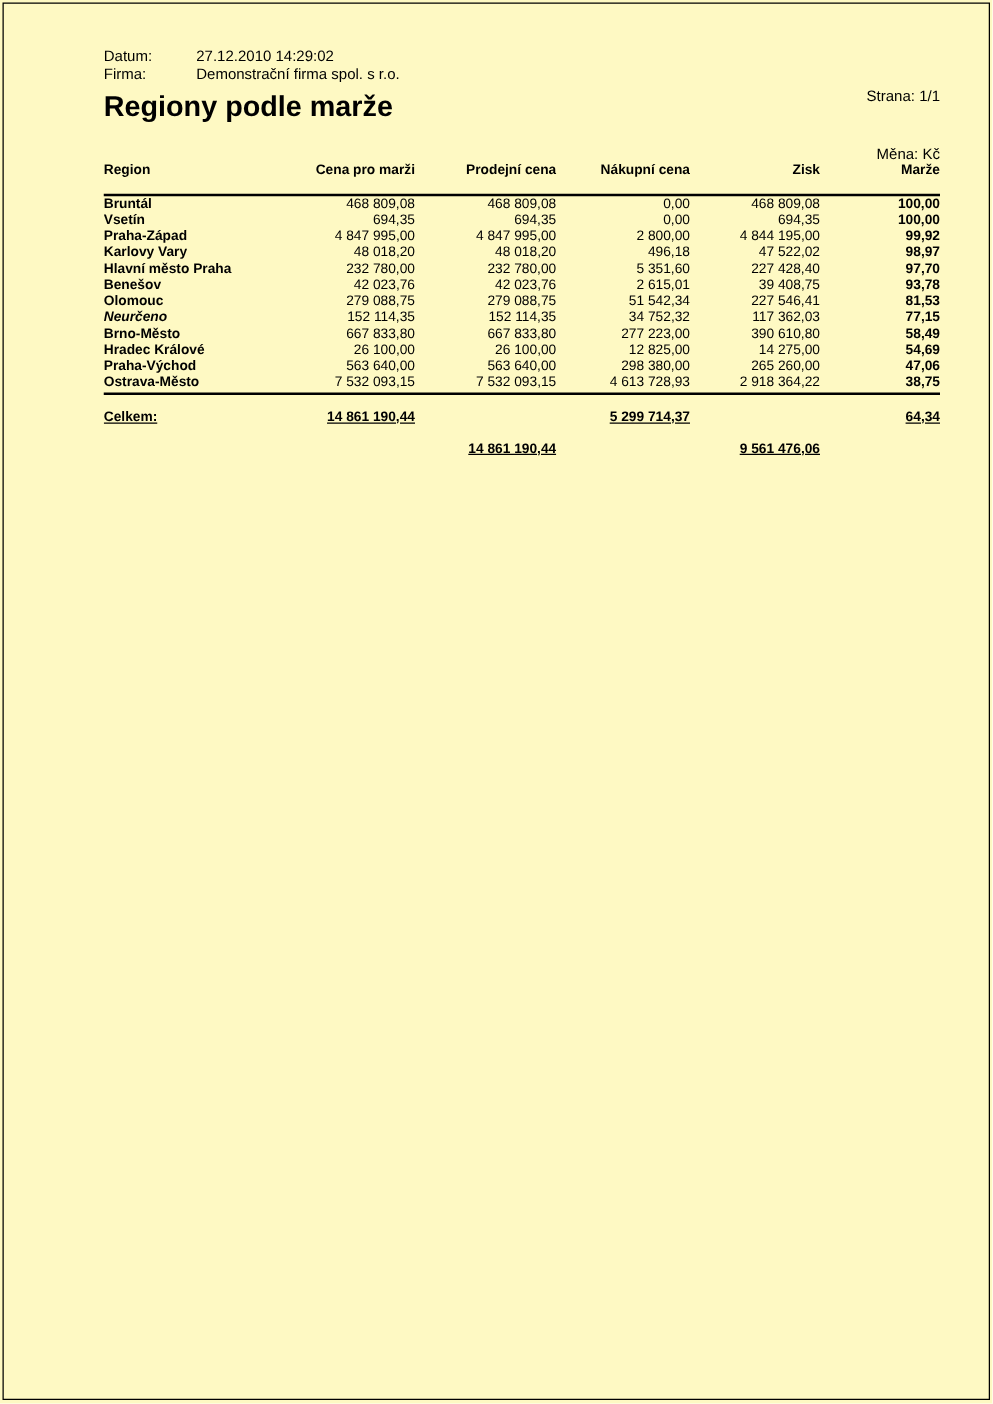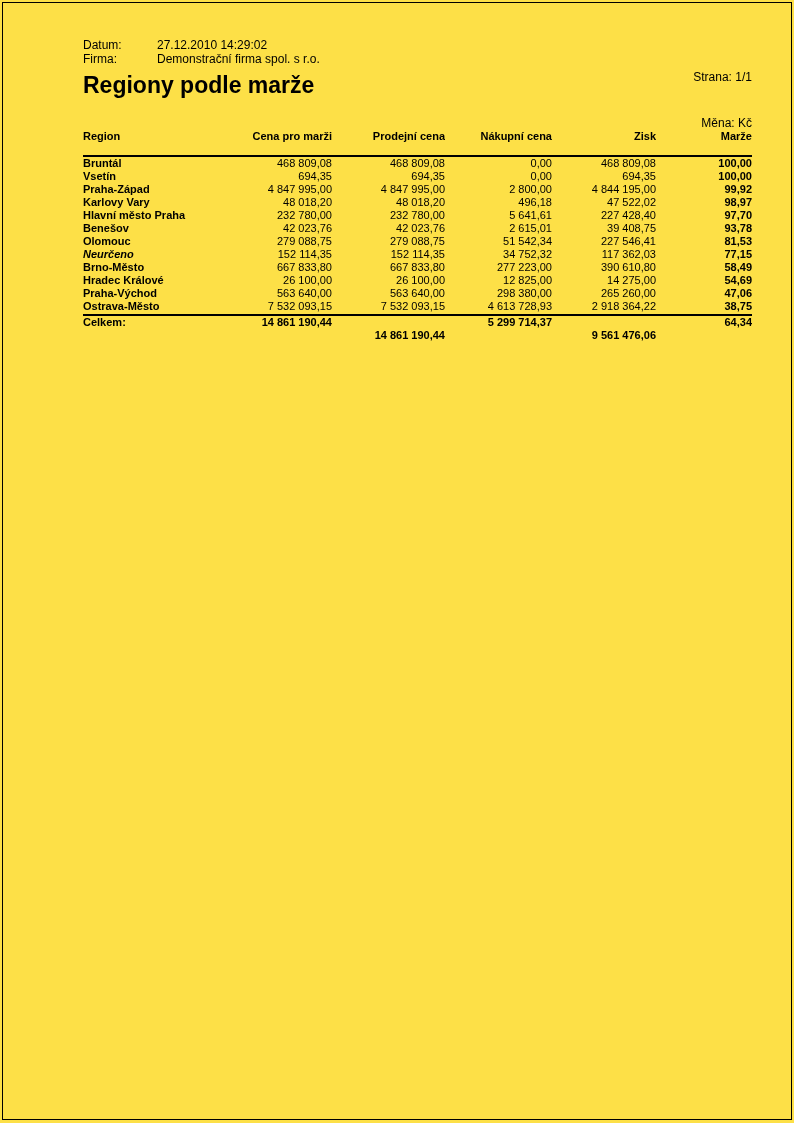--- a/index.html
+++ b/index.html
@@ -1,20 +1,20 @@
 <!DOCTYPE html>
 <html><head>
 <meta charset="utf-8">
 <style>
   * { margin:0; padding:0; box-sizing:border-box; }
   html,body { background:#ffffff; }
   .page {
     position:relative;
     width:794px; height:1123px;
-    background:#fde047;
+    background:#fef9c3;
     color:#000000;
     font-family:"Liberation Sans","DejaVu Sans",sans-serif;
     overflow:hidden;
   }
   .page-frame {
     position:absolute;
     left:2px; top:2px; right:2px; bottom:3px;
     border:1px solid #000000;
     pointer-events:none;
   }
@@ -52,21 +52,21 @@
     padding-bottom:12px;
     border-bottom:2px solid #000000;
   }
   .tbody .grid-row { height:13px; line-height:13px; }
   .cell { overflow:hidden; white-space:nowrap; }
   .cell.num { text-align:right; }
   .cell.region { font-weight:bold; }
   .cell.marze { font-weight:bold; }
   .grid-row.emphasis .region { font-style:italic; }
   .totals-sep { border-top:2px solid #000000; margin-top:1px; }
-  .totals-row { font-weight:bold; line-height:13px; margin-top:0; }
+  .totals-row { font-weight:bold; line-height:13px; margin-top:12px;text-decoration:underline; }
   .totals-label { font-weight:bold; }
 </style>
 </head>
 <body>
 
 <div class="page">
   <div class="page-frame"></div>
 
   <div class="meta-left">
     <span>Datum:</span>
@@ -126,21 +126,21 @@
     <div class="cell num">48 018,20</div>
     <div class="cell num">496,18</div>
     <div class="cell num">47 522,02</div>
     <div class="cell num marze">98,97</div>
   </div>
 
   <div class="grid-row">
     <div class="cell region">Hlavní město Praha</div>
     <div class="cell num">232 780,00</div>
     <div class="cell num">232 780,00</div>
-    <div class="cell num">5 641,61</div>
+    <div class="cell num">5 351,60</div>
     <div class="cell num">227 428,40</div>
     <div class="cell num marze">97,70</div>
   </div>
 
   <div class="grid-row">
     <div class="cell region">Benešov</div>
     <div class="cell num">42 023,76</div>
     <div class="cell num">42 023,76</div>
     <div class="cell num">2 615,01</div>
     <div class="cell num">39 408,75</div>

